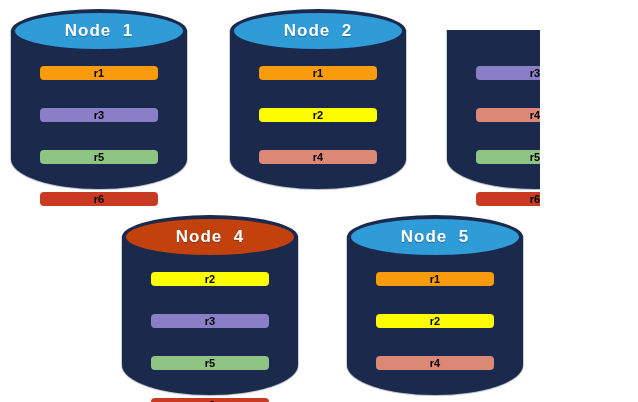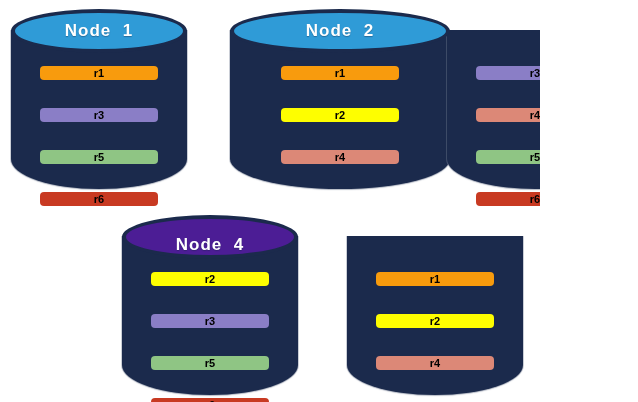--- a/index.html
+++ b/index.html
@@ -89,21 +89,21 @@
       <span class="node-title">Node  1</span>
     </div>
     <div class="bars">
       <div class="replica-bar" style="background: rgb(248, 155, 13);">r1</div>
       <div class="replica-bar" style="background: rgb(138, 126, 198);">r3</div>
       <div class="replica-bar" style="background: rgb(143, 197, 132);">r5</div>
       <div class="replica-bar" style="background: rgb(200, 58, 34);">r6</div>
     </div>
   </div>
 
-  <div class="node" style="left:230px; top:9px;padding-left:44px;">
+  <div class="node" style="left:230px; top:9px;">
     <div class="cyl-body" style="background: rgb(27, 42, 76);"></div>
     <div class="cyl-top" style="background: rgb(47, 155, 215); border-color: rgb(27, 42, 76);">
       <span class="node-title">Node  2</span>
     </div>
     <div class="bars">
       <div class="replica-bar" style="background: rgb(248, 155, 13);">r1</div>
       <div class="replica-bar" style="background: rgb(254, 254, 0);">r2</div>
       <div class="replica-bar" style="background: rgb(220, 136, 119);">r4</div>
     </div>
   </div>
@@ -113,33 +113,36 @@
     <div class="bars">
       <div class="replica-bar" style="background: rgb(138, 126, 198);">r3</div>
       <div class="replica-bar" style="background: rgb(220, 136, 119);">r4</div>
       <div class="replica-bar" style="background: rgb(143, 197, 132);">r5</div>
       <div class="replica-bar" style="background: rgb(200, 58, 34);">r6</div>
     </div>
   </div>
 
   <div class="node" style="left:122px; top:215px;">
     <div class="cyl-body" style="background: rgb(27, 42, 76);"></div>
-    <div class="cyl-top" style="background: #4c1d95; border-color: rgb(27, 42, 76); align-items: flex-end;">
+    <div class="cyl-top" style="background: #c2410c; border-color: rgb(27, 42, 76);">
       <span class="node-title">Node  4</span>
     </div>
     <div class="bars">
       <div class="replica-bar" style="background: rgb(254, 254, 0);">r2</div>
       <div class="replica-bar" style="background: rgb(138, 126, 198);">r3</div>
       <div class="replica-bar" style="background: rgb(143, 197, 132);">r5</div>
       <div class="replica-bar" style="background: rgb(200, 58, 34);">r6</div>
     </div>
   </div>
 
   <div class="node" style="left:347px; top:215px;">
     <div class="cyl-body" style="background: rgb(27, 42, 76);"></div>
+    <div class="cyl-top" style="background: rgb(47, 155, 215); border-color: rgb(27, 42, 76);">
+      <span class="node-title">Node  5</span>
+    </div>
     <div class="bars">
       <div class="replica-bar" style="background: rgb(248, 155, 13);">r1</div>
       <div class="replica-bar" style="background: rgb(254, 254, 0);">r2</div>
       <div class="replica-bar" style="background: rgb(220, 136, 119);">r4</div>
     </div>
   </div>
 
 </div>
 
 </body></html>

